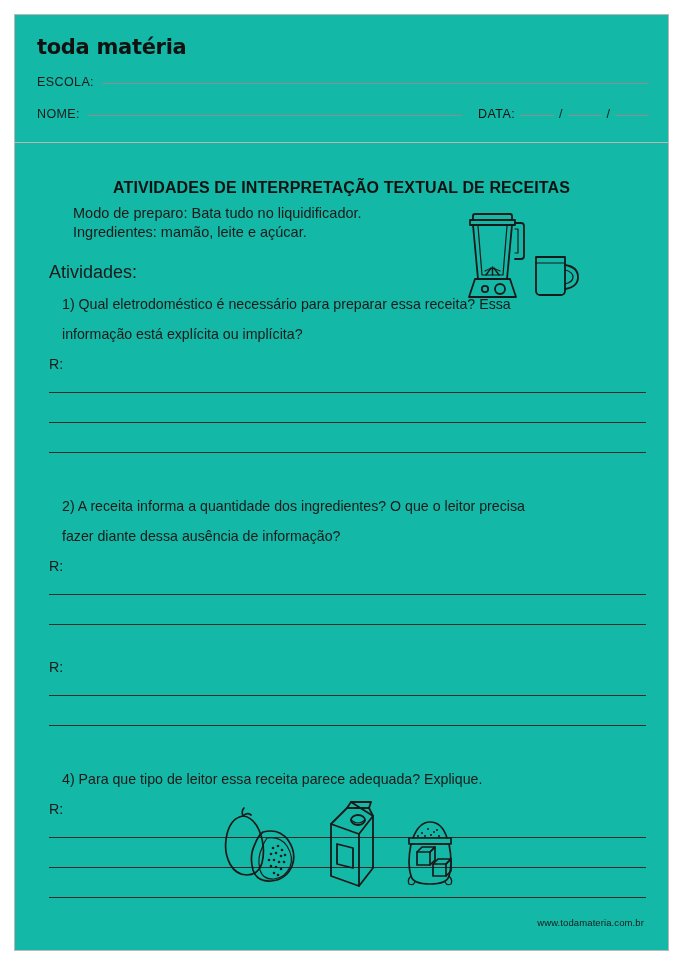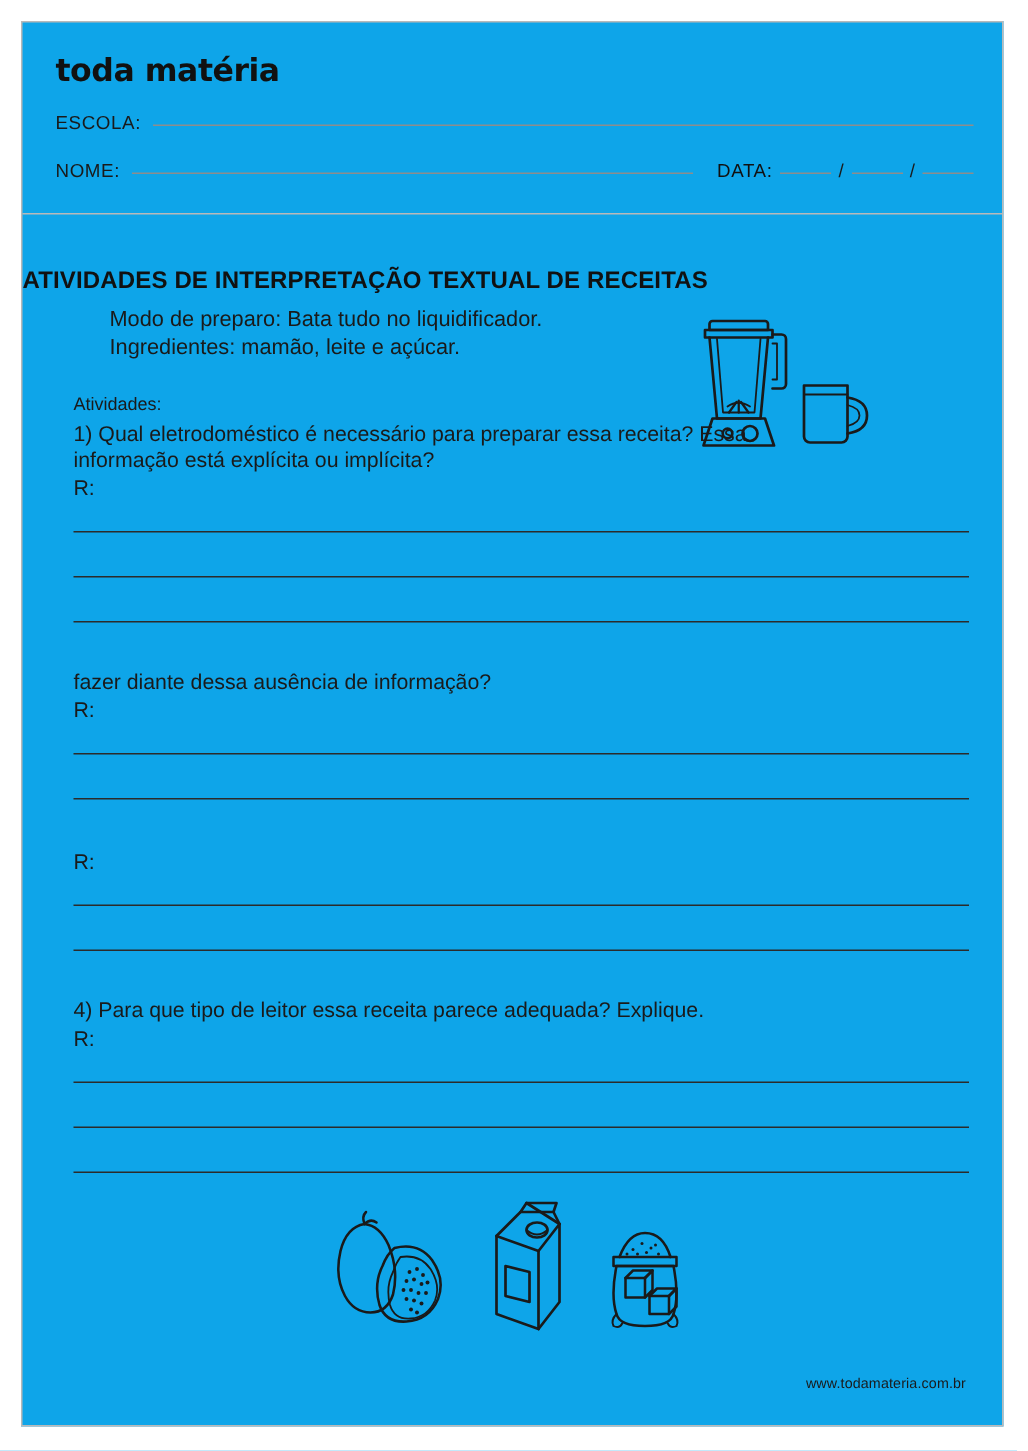--- a/index.html
+++ b/index.html
@@ -16,21 +16,21 @@
     position: relative;
   }
   .page {
     position: absolute;
     left: 14px;
     top: 14px;
     width: 655px;
     height: 937px;
     border: 1px solid #b9b9b9;
     box-sizing: border-box;
-    background: #0ea5e9;
+    background: #14b8a6;
   }
   
   .header {
     position: absolute;
     left: 0;
     top: 0;
     width: 100%;
     height: 128px;
     border-bottom: 1px solid #b9b9b9;
     box-sizing: border-box;
@@ -96,20 +96,21 @@
     left: 0;
     top: 128px;
     width: 100%;
     bottom: 0;
   }
   .title {
     position: absolute;
     left: 0;
     right: 0;
     top: 36px;
+    text-align: center;
     font-size: 16px;
     font-weight: bold;
     letter-spacing: 0.1px;
     color: #111111;
   }
   .content {
     position: absolute;
     left: 34px;
     right: 22px;
     top: 62px;
@@ -118,29 +119,29 @@
     font-size: 14.5px;
     color: #1a1a1a;
     margin: 0 0 6px 0;
   }
   .recipe-line {
     font-size: 14.5px;
     color: #1a1a1a;
     margin: 0 0 3px 24px;
   }
   .atividades {
-    font-size: 12px;
+    font-size: 18px;
     color: #1a1a1a;
     margin: 22px 0 6px 0;
   }
   .question {
     font-size: 14.2px;
     line-height: 17px;
     color: #1a1a1a;
-    margin: 0;
+    margin: 13px;
   }
   .q-block { margin-bottom: 6px; }
   .q-spacer { height: 26px; }
   .answer-label {
     font-size: 14.2px;
     color: #1a1a1a;
     margin: 2px 0 0 0;
   }
   .answer-lines {
     margin-top: -9px;
@@ -257,20 +258,21 @@
         <p class="answer-label">R:</p>
         <div class="answer-lines">
           <div class="answer-line"></div>
           <div class="answer-line"></div>
           <div class="answer-line"></div>
         </div>
       </div>
       <div class="q-spacer"></div>
 
       <div class="q-block">
+        <p class="question">2) A receita informa a quantidade dos ingredientes? O que o leitor precisa</p>
         <p class="question">fazer diante dessa ausência de informação?</p>
         <p class="answer-label">R:</p>
         <div class="answer-lines">
           <div class="answer-line"></div>
           <div class="answer-line"></div>
         </div>
       </div>
       <div class="q-spacer"></div>
 
       <div class="q-block">

